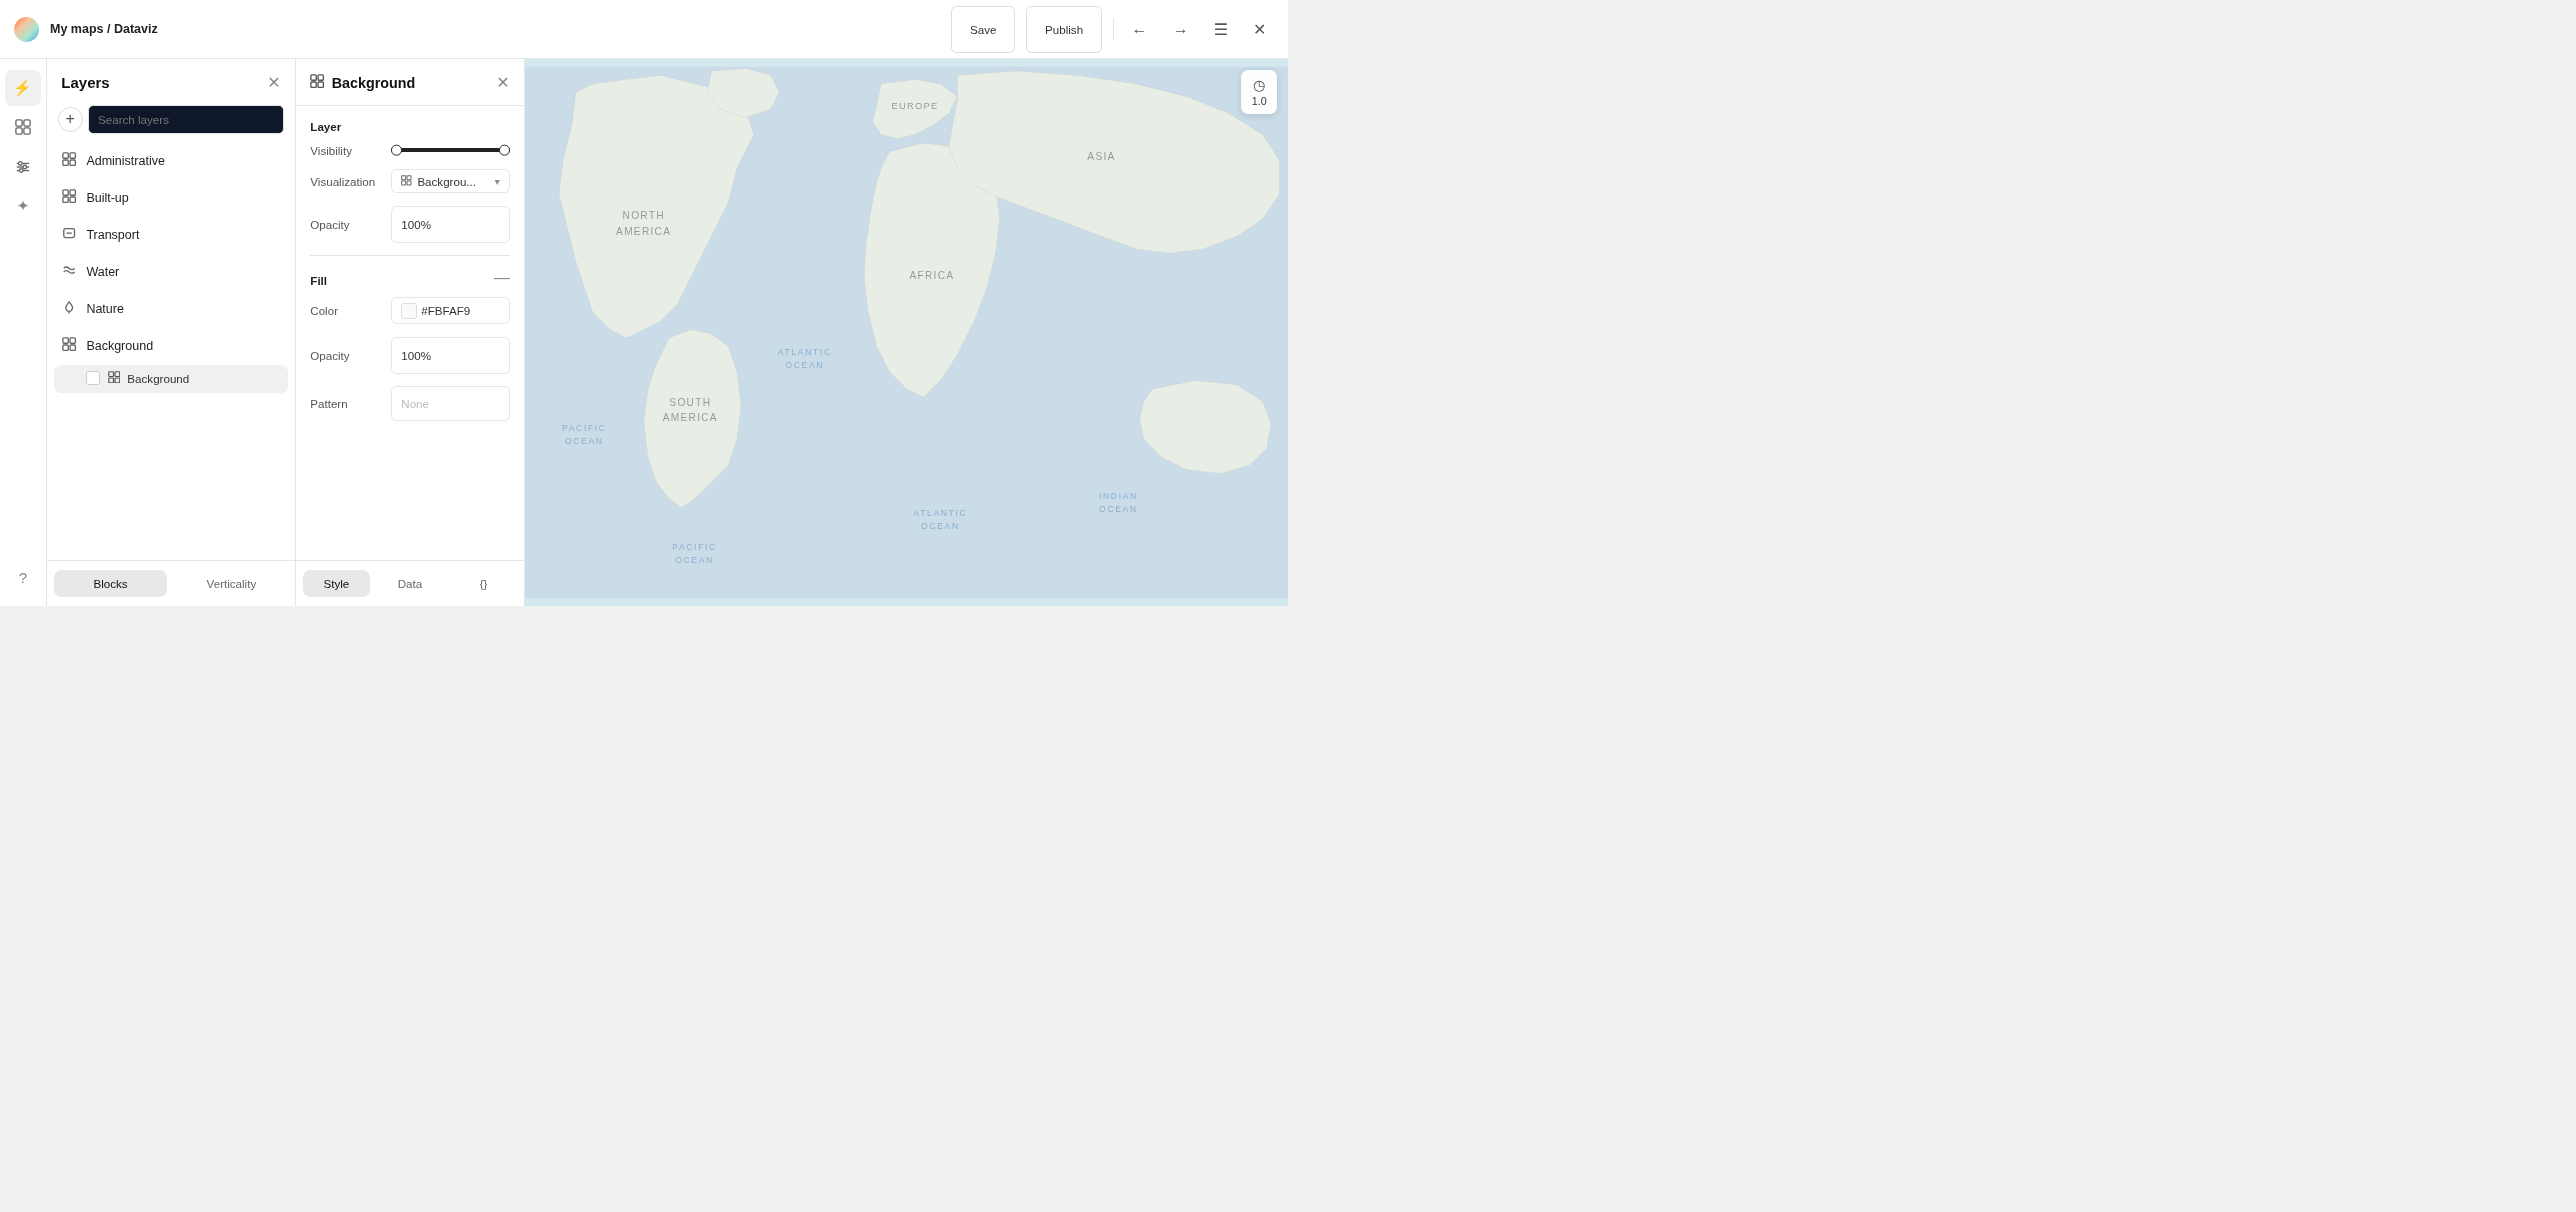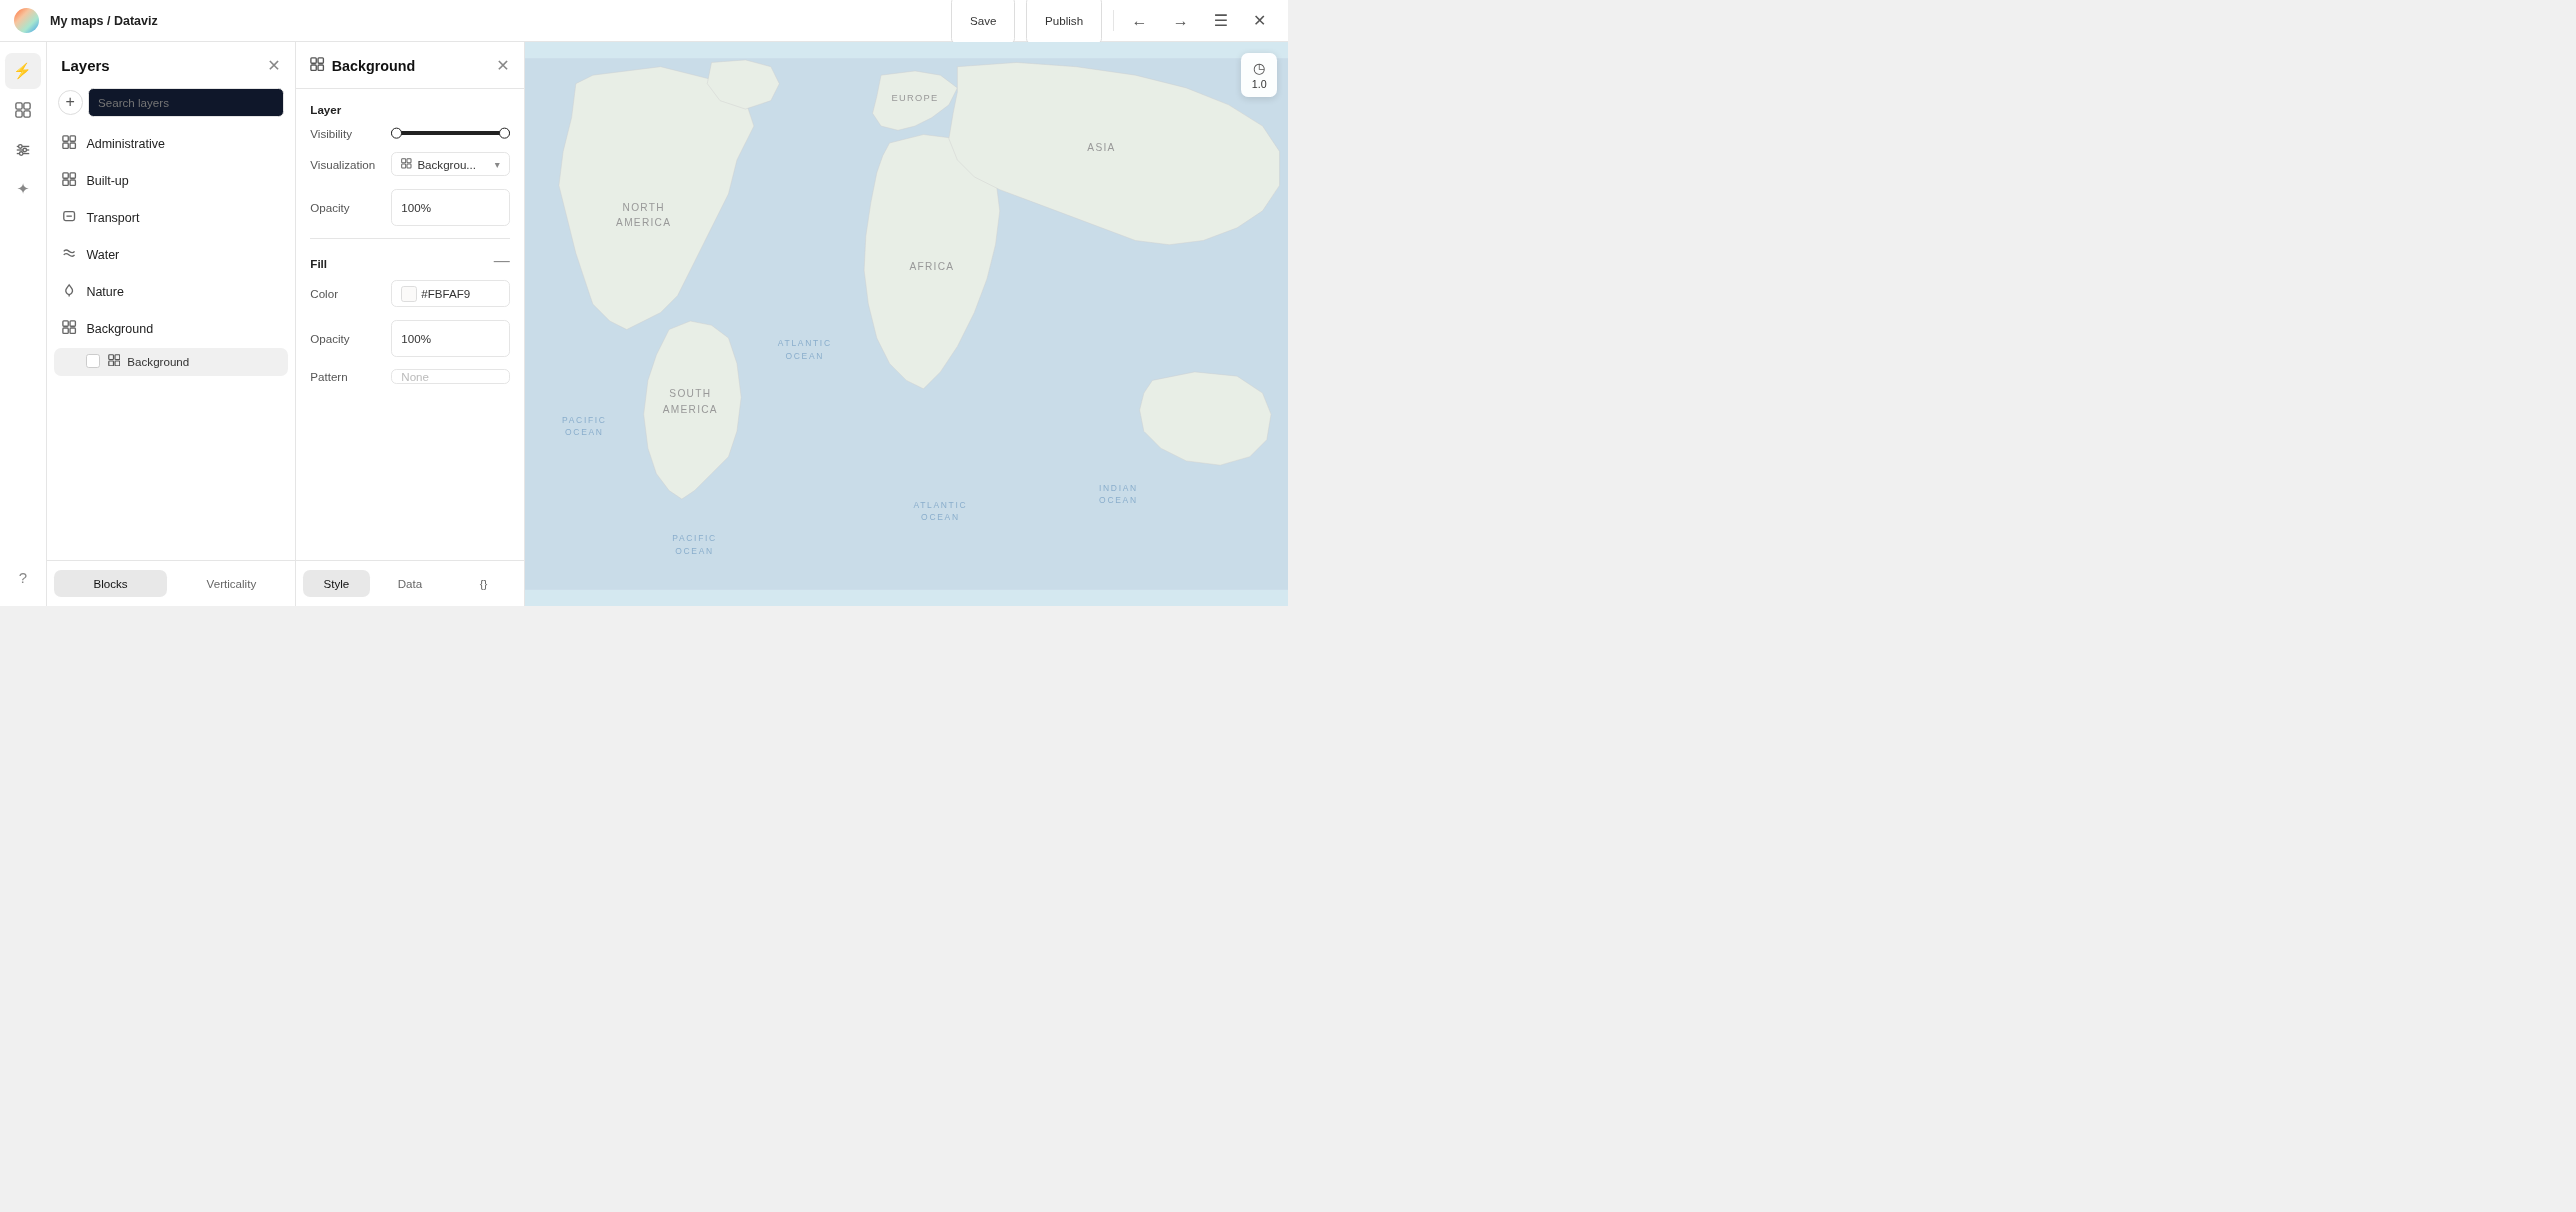--- a/index.html
+++ b/index.html
@@ -2,21 +2,21 @@
 <html style="font-size:14.3px"><head>
   <meta charset="utf-8">
   <style>
     * { box-sizing: border-box; margin: 0; padding: 0; }
     body { font-family: -apple-system, BlinkMacSystemFont, 'Segoe UI', sans-serif; background: #f0f0f0; width: 1288px; height: 606px; overflow: hidden; }
 
     .app-container { display: flex; flex-direction: column; height: 606px; }
 
     
     .topbar {
-      display: flex; align-items: center; height: 42px;
+      display: flex; align-items: center; height: 59px;
       background: #fff; border-bottom: 0.9px solid #e5e5e5;
       padding: 0 14.3px; gap: 10.7px; flex-shrink: 0;
     }
     .topbar-logo { width: 25px; height: 25px; background: linear-gradient(135deg, #ff6b35, #f7c59f, #a8e6cf, #3d9be9); border-radius: 50%; flex-shrink: 0; }
     .topbar-breadcrumb { font-size: 12.5px; color: #555; }
     .topbar-breadcrumb span { color: #222; font-weight: 600; }
     .topbar-spacer { flex: 1; }
     .topbar-btn {
       padding: 16px 18px; border-radius: 5.4px; font-size: 11.6px; font-weight: 500;
       cursor: pointer; border: none;
@@ -140,21 +140,21 @@
     
     .color-field {
       display: flex; align-items: center; gap: 4px;
       border: 0.9px solid #e5e5e5; border-radius: 5.4px; padding: 4.5px 9px;
       font-size: 11.6px; color: #333; background: #fff; width: 100%;
     }
     .color-swatch { width: 16px; height: 16px; border-radius: 2.7px; flex-shrink: 0; }
 
     
     .pattern-field {
-      border: 0.9px solid #e5e5e5; border-radius: 5.4px; padding: 0 9px;
+      border: 0.9px solid #e5e5e5; border-radius: 5.4px; padding: 10px 9px;
       font-size: 11.6px; color: #bbb; background: #fff; width: 100%;
     }
 
     .props-footer { border-top: 0.9px solid #e5e5e5; padding: 9px 7.2px; display: flex; gap: 7.2px; }
 
     
     .map-area { flex: 1; position: relative; overflow: hidden; background: #d4e8f0; }
 
     
     .map-svg { width: 100%; height: 100%; }

